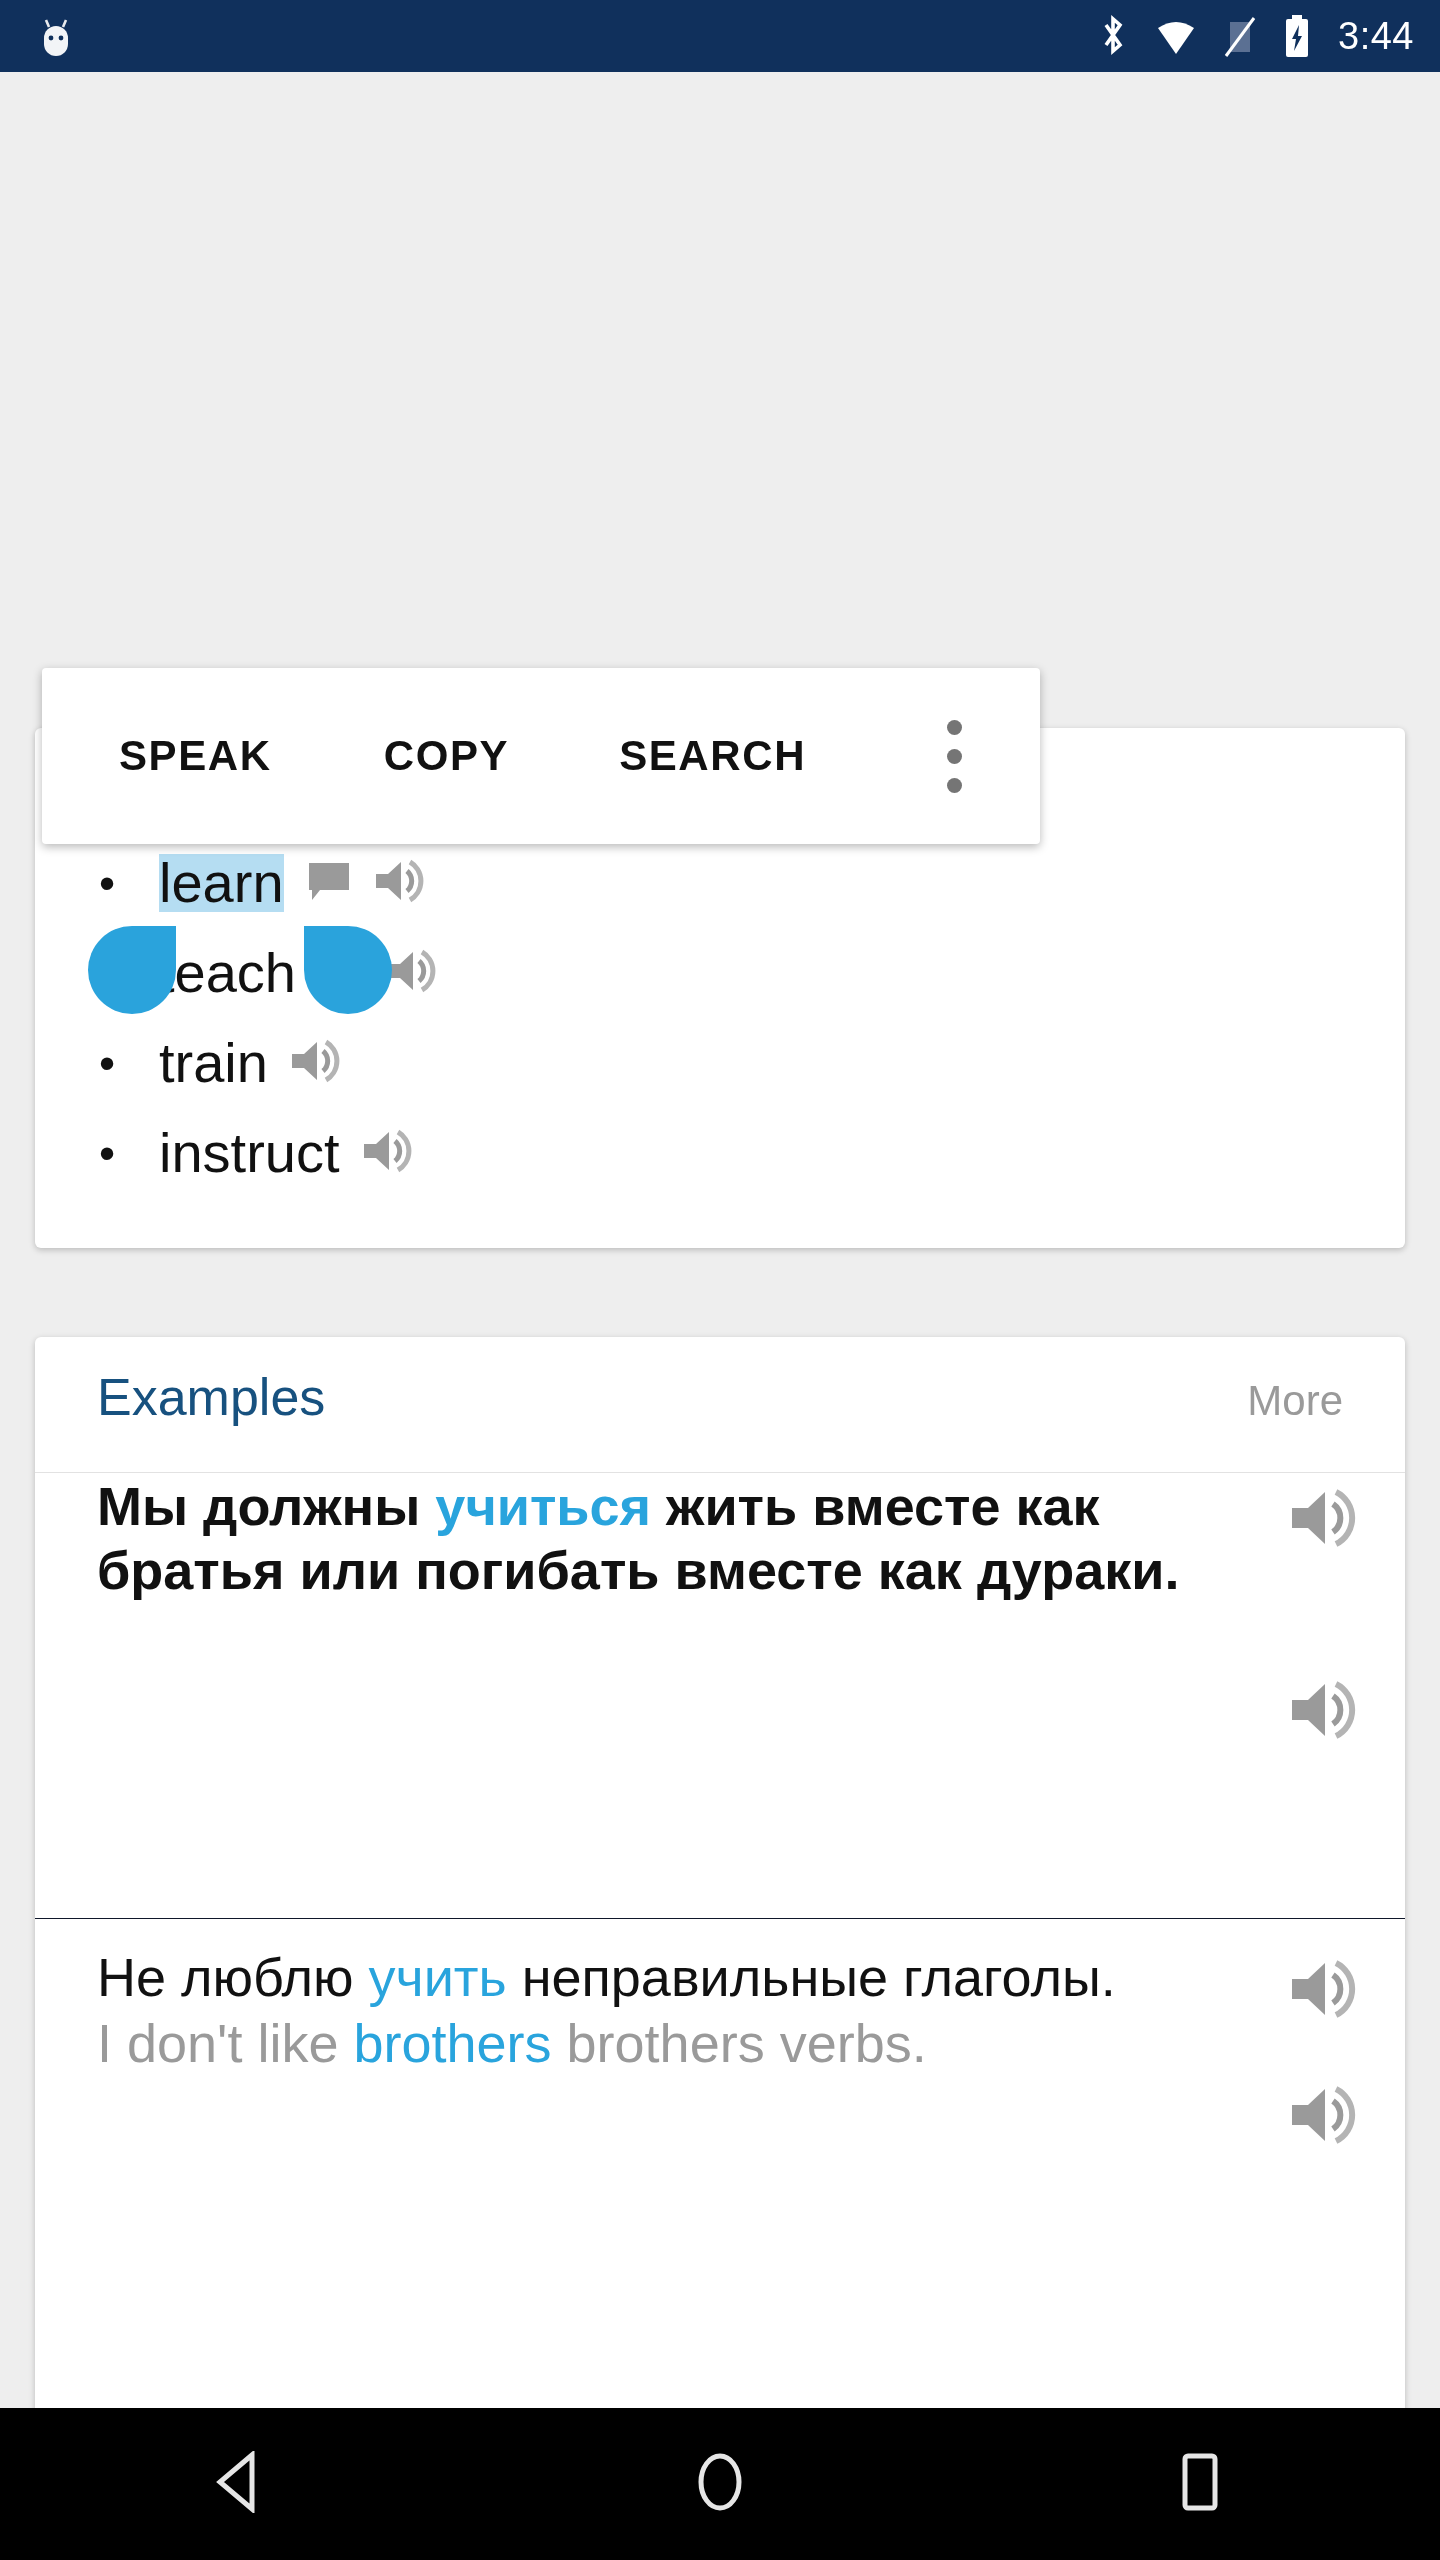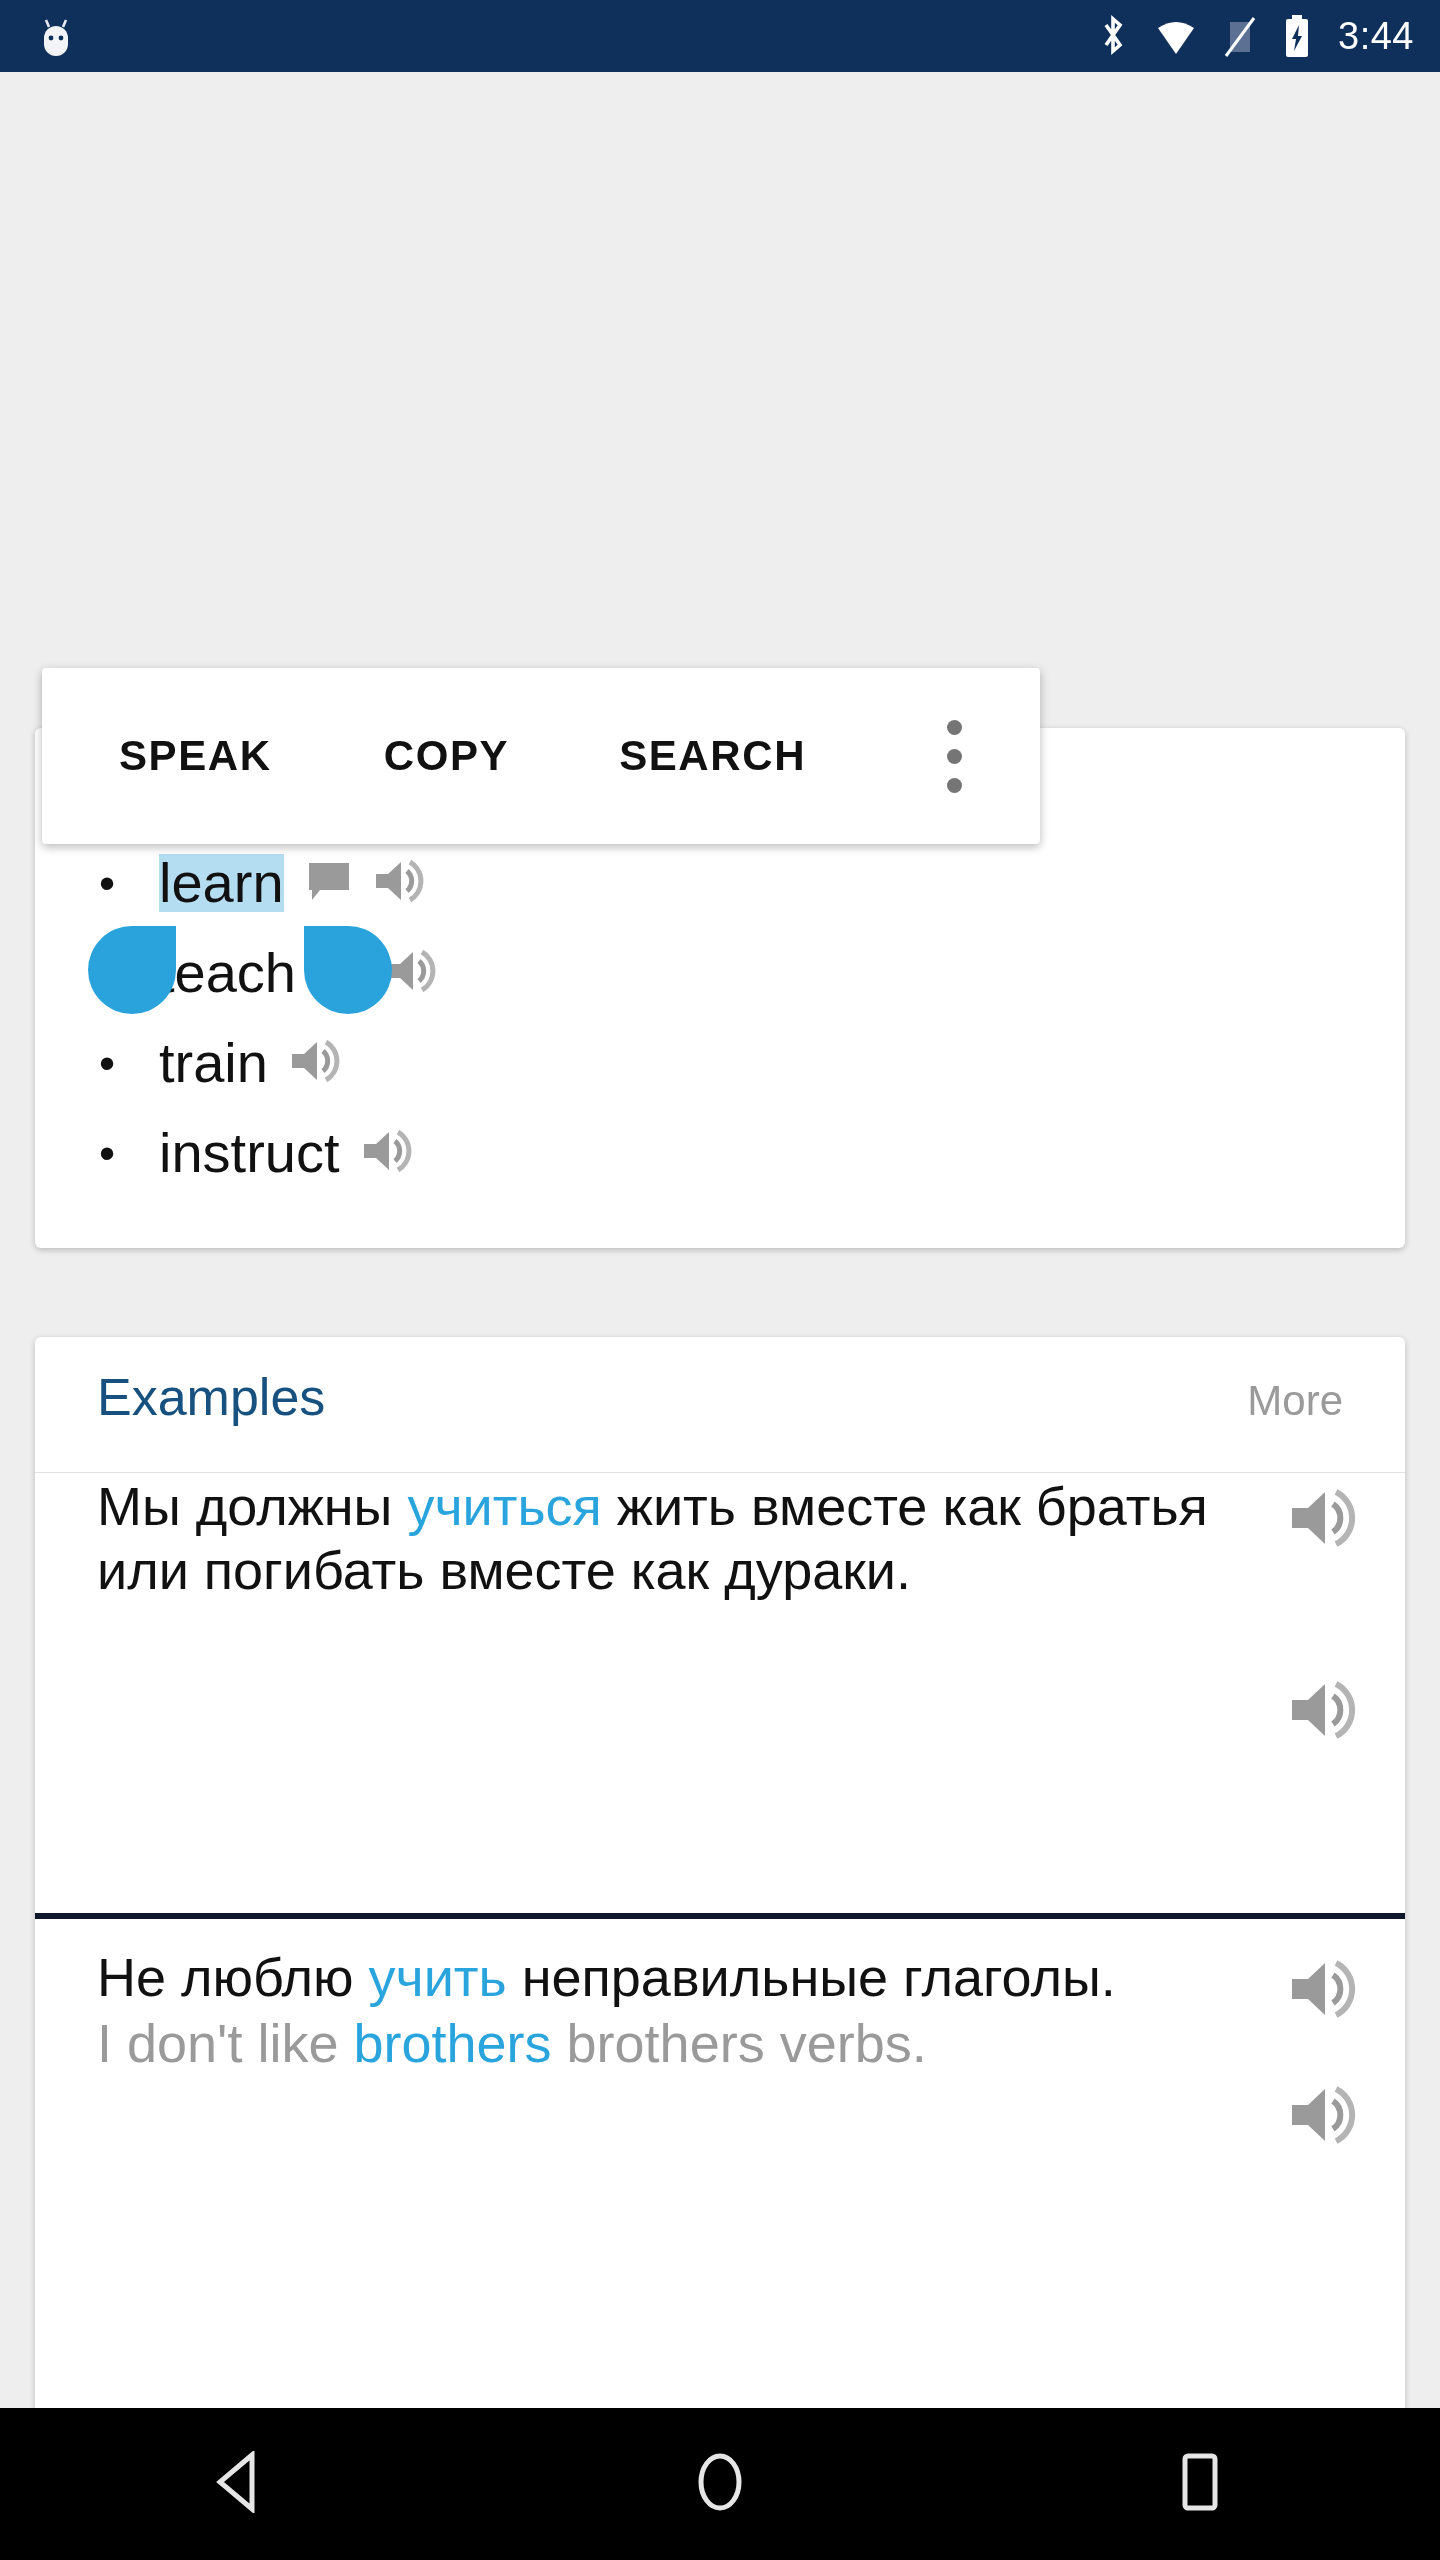--- a/index.html
+++ b/index.html
@@ -82,21 +82,21 @@
     color: #17517f; font-size: 52px;
   }
   .ex-more {
     position: absolute; right: 62px; top: 40px;
     color: #9a9a9a; font-size: 42px;
   }
   .ex-item {
     position: absolute; left: 0; width: 100%;
     padding: 26px 120px 26px 62px;
   }
-  #ex-item-0 { top: 112px; height: 470px; border-bottom: 6px solid #0f172a; }
+  #ex-item-0 { top: 112px; height: 470px; border-bottom: 1px solid #0f172a; font-weight: bold; }
   #ex-item-1 { top: 583px; height: 316px; }
   .ex-src {
     font-size: 54px; line-height: 1.18; color: #111111;
   }
   .ex-tgt {
     font-size: 54px; line-height: 1.18; color: #9a9a9a; margin-top: 2px;
   }
   .hl { color: #29a4dd; }
   .ex-speaker { position: absolute; right: 42px; width: 74px; height: 74px;
     display: flex; align-items: center; justify-content: center; }

